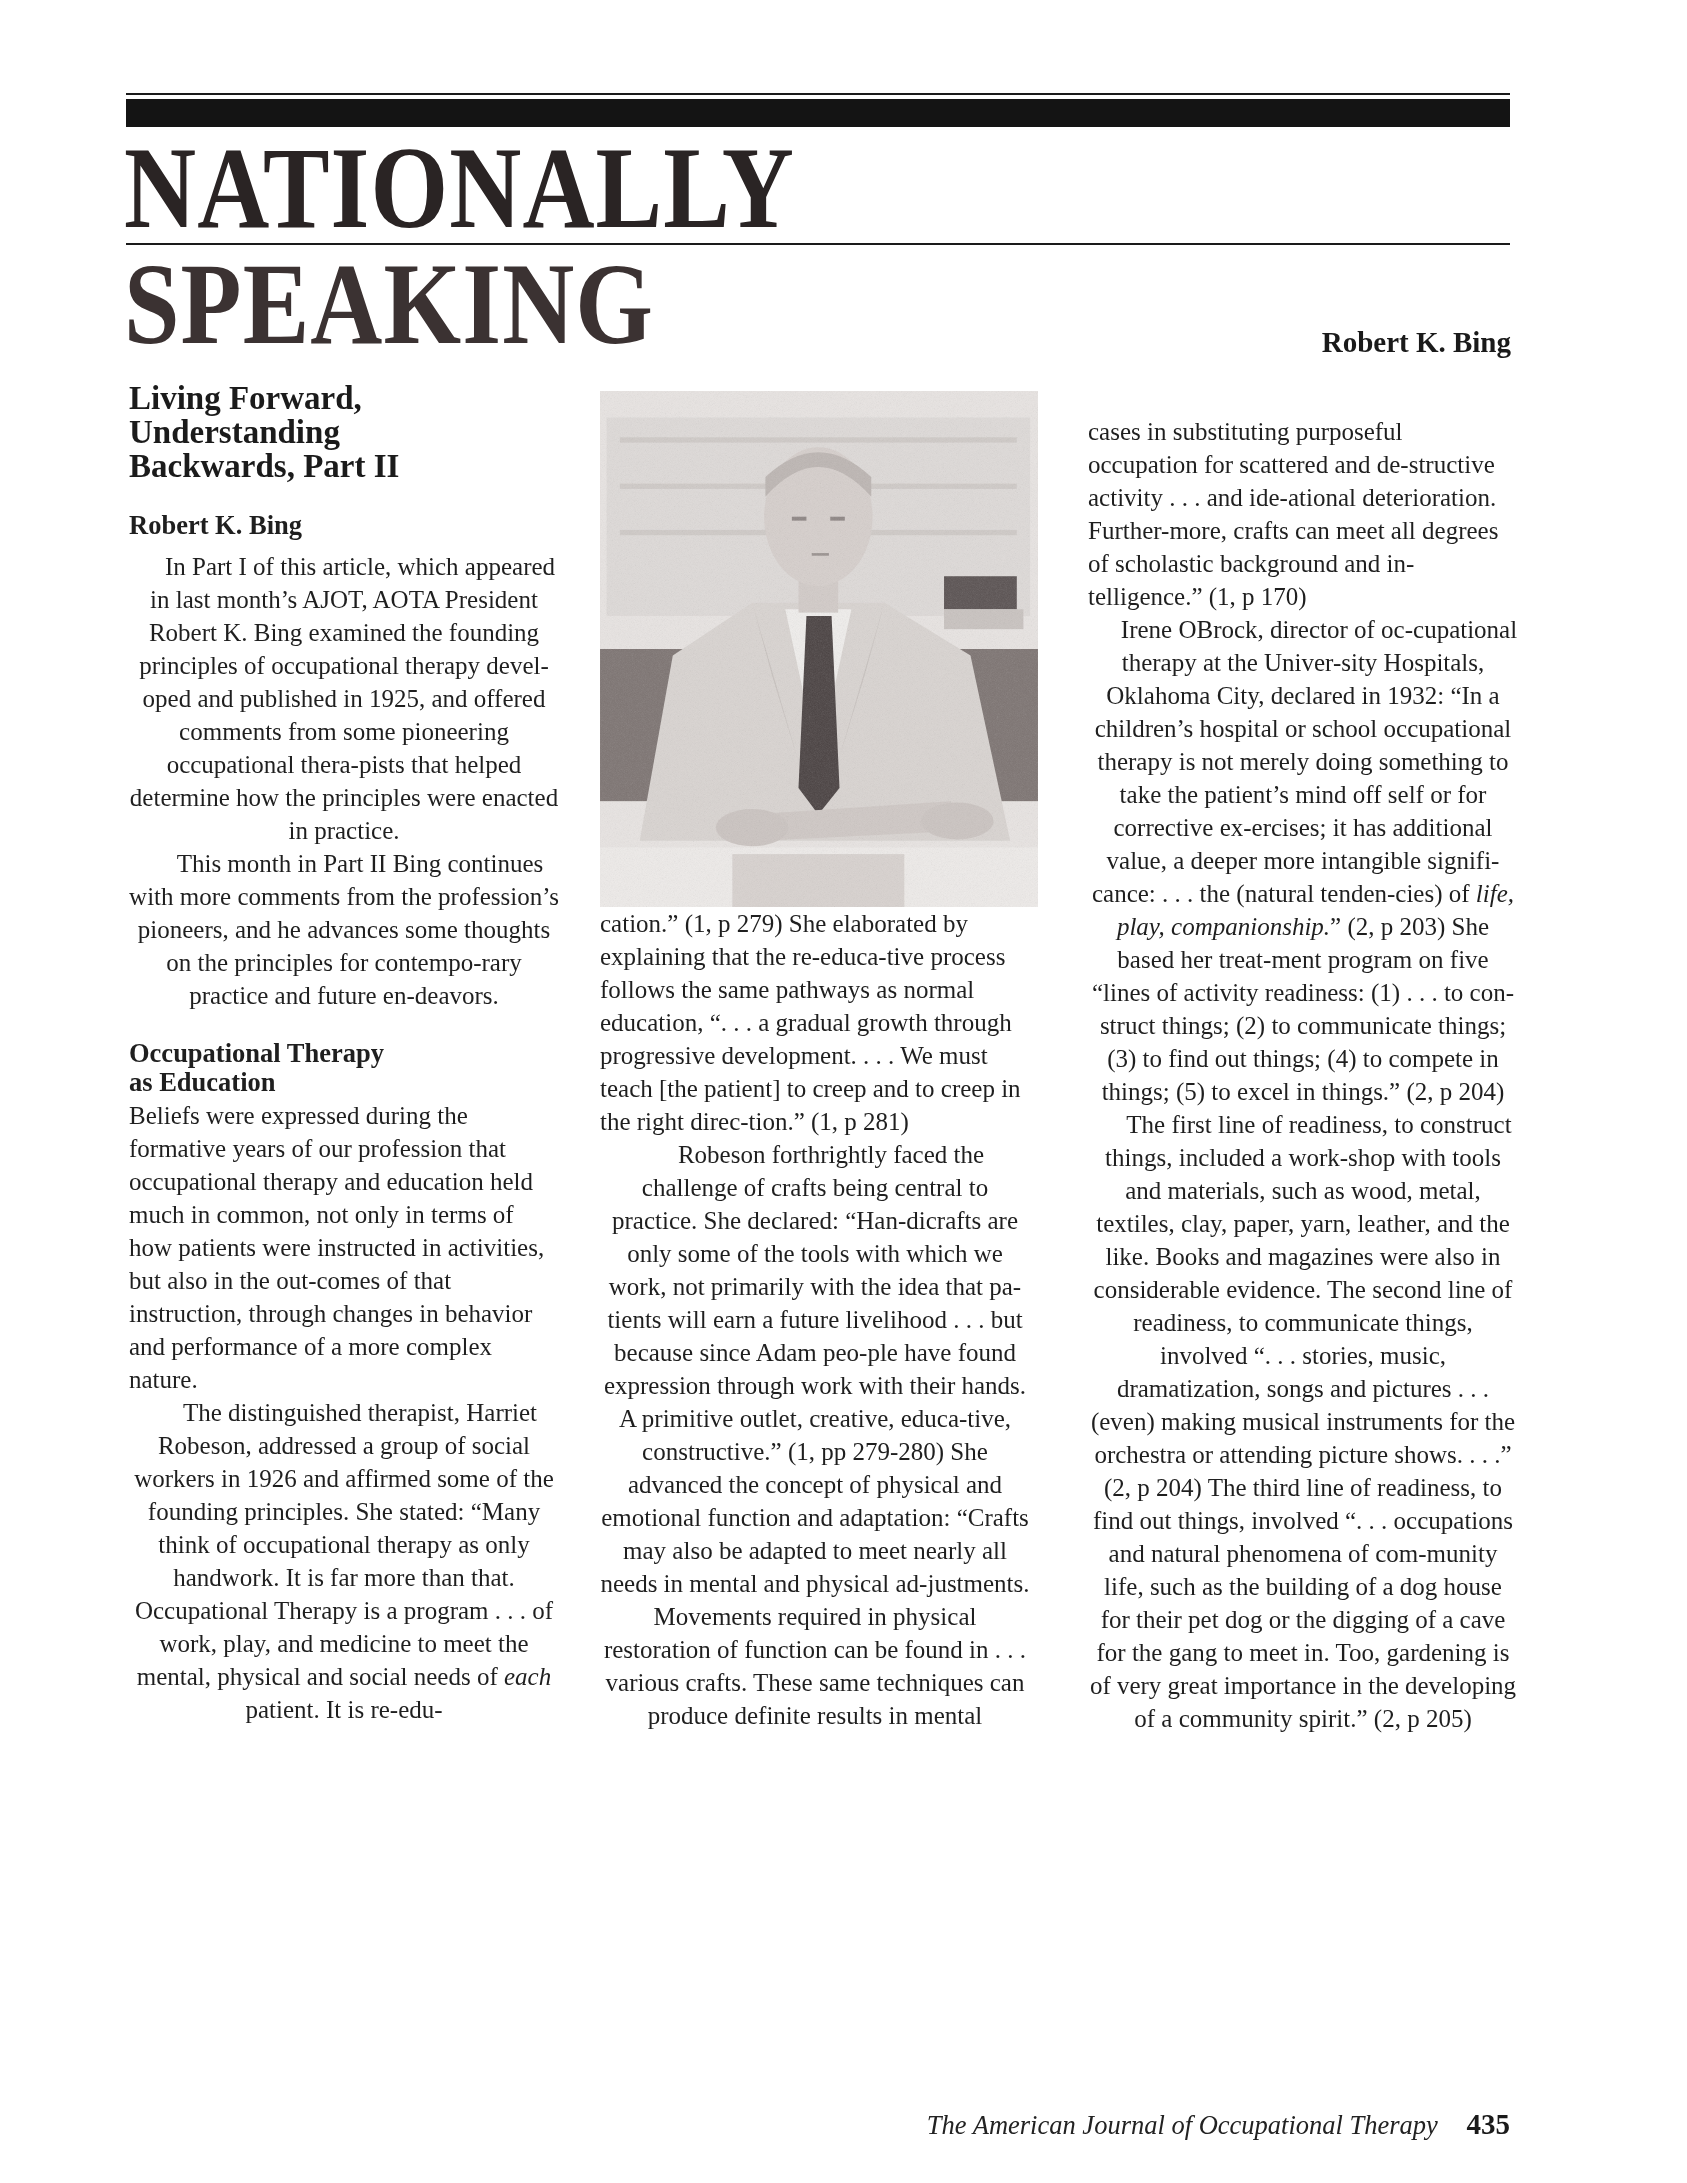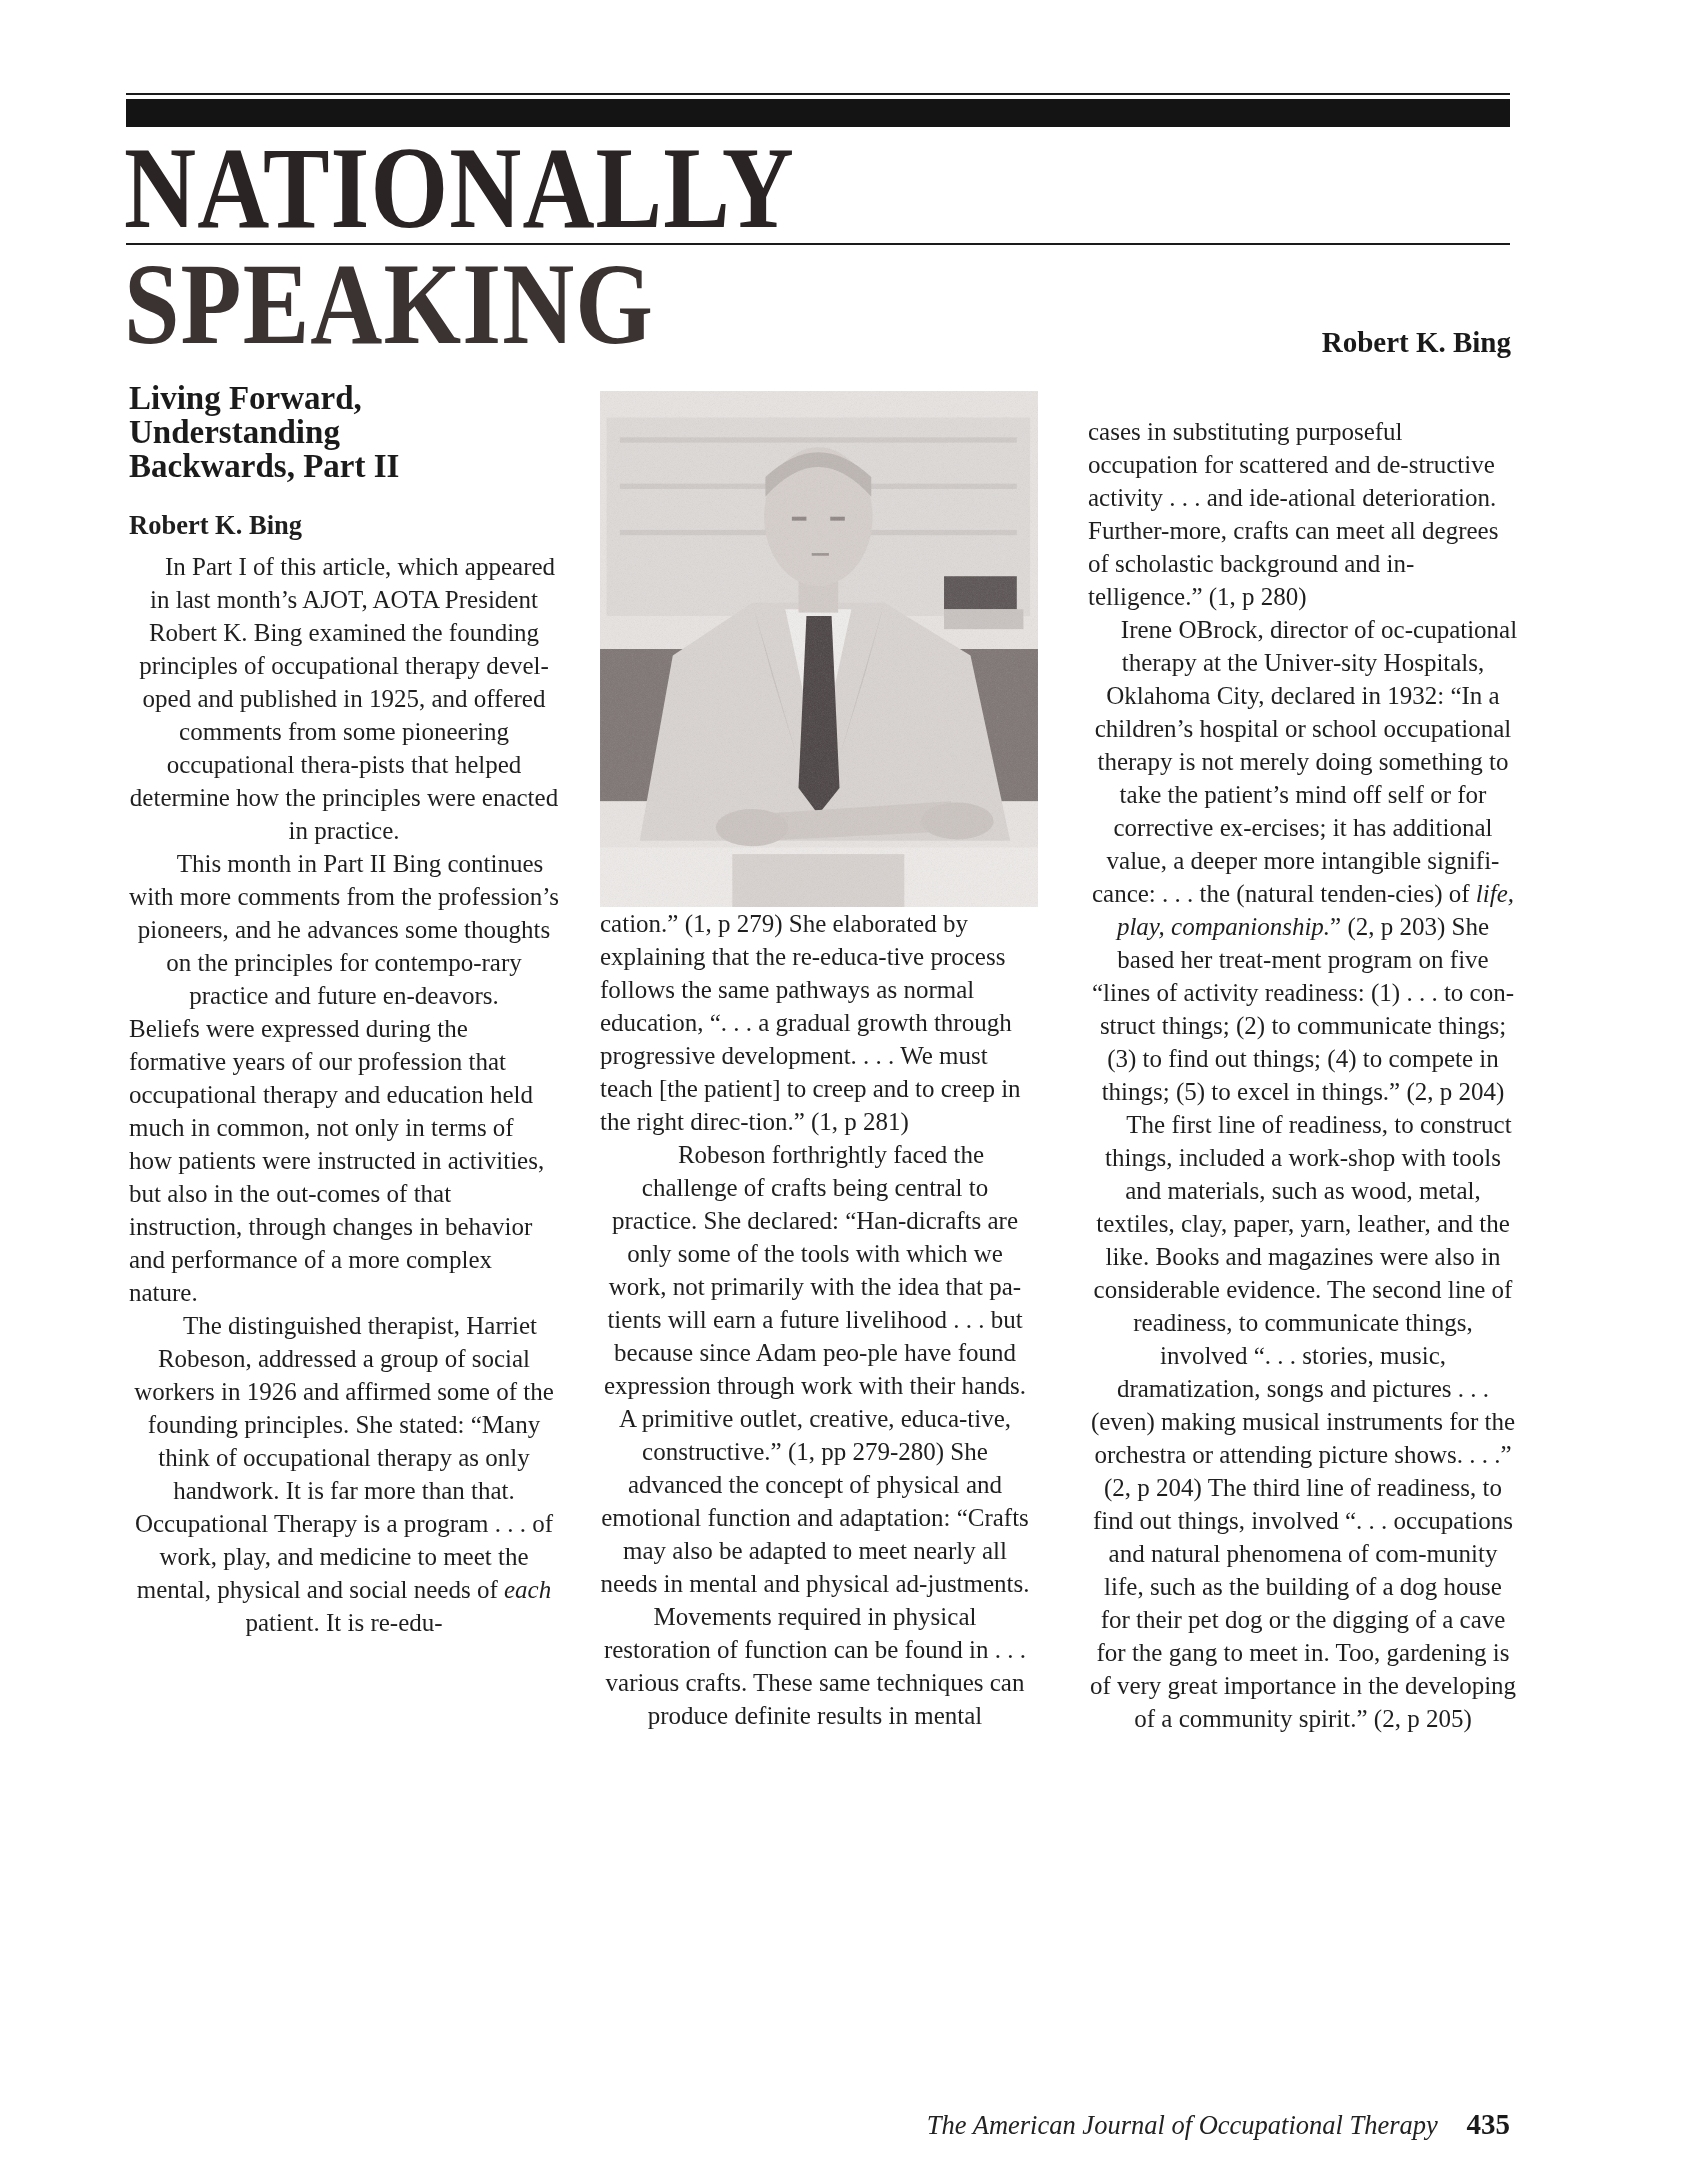--- a/index.html
+++ b/index.html
@@ -70,20 +70,24 @@
 
 <div class="col col1">
   <h1 class="article-title" style="margin-top:6.6px;">
     <span>Living Forward,</span><br>
     <span>Understanding</span><br>
     <span>Backwards, Part II</span>
   </h1>
   <div class="author-name">Robert K. Bing</div>
   <p class="indent">In Part I of this article, which appeared in last month’s AJOT, AOTA President Robert K. Bing examined the founding principles of occupational therapy devel-oped and published in 1925, and offered comments from some pioneering occupational thera-pists that helped determine how the principles were enacted in practice.</p>
   <p class="indent">This month in Part II Bing continues with more comments from the profession’s pioneers, and he advances some thoughts on the principles for contempo-rary practice and future en-deavors.</p>
+  <h2 class="section-head">
+    <span>Occupational Therapy</span><br>
+    <span>as Education</span>
+  </h2>
   <p>Beliefs were expressed during the formative years of our profession that occupational therapy and education held much in common, not only in terms of how patients were instructed in activities, but also in the out-comes of that instruction, through changes in behavior and performance of a more complex nature.</p>
   <p class="indent"><span>The distinguished therapist, Harriet Robeson, addressed a group of social workers in 1926 and affirmed some of the founding principles. She stated: “Many think of occupational therapy as only handwork. It is far more than that. Occupational Therapy is a program . . . of work, play, and medicine to meet the mental, physical and social needs of</span> <em>each</em><span> patient. It is re-edu-</span></p>
 </div>
 
 <div class="col col2">
   <div class="photo" role="img" aria-label="Portrait photograph of Robert K. Bing seated at a desk holding papers">
     <svg width="438" height="516" viewBox="0 0 662 780">
       <defs>
         <filter id="grain">
             <feTurbulence type="fractalNoise" baseFrequency="0.9" numOctaves="2"></feTurbulence>
@@ -131,21 +135,21 @@
       <ellipse cx="230" cy="660" rx="55" ry="28" fill="#cbc4c1"></ellipse>
       <ellipse cx="540" cy="650" rx="55" ry="28" fill="#cbc4c1"></ellipse>
       <rect x="0" y="0" width="662" height="780" filter="url(#grain)"></rect>
     </svg>
   </div>
   <p>cation.” (1, p 279) She elaborated by explaining that the re-educa-tive process follows the same pathways as normal education, “. . . a gradual growth through progressive development. . . . We must teach [the patient] to creep and to creep in the right direc-tion.” (1, p 281)</p>
   <p class="indent">Robeson forthrightly faced the challenge of crafts being central to practice. She declared: “Han-dicrafts are only some of the tools with which we work, not primarily with the idea that pa-tients will earn a future livelihood . . . but because since Adam peo-ple have found expression through work with their hands. A primitive outlet, creative, educa-tive, constructive.” (1, pp 279-280) She advanced the concept of physical and emotional function and adaptation: “Crafts may also be adapted to meet nearly all needs in mental and physical ad-justments. Movements required in physical restoration of function can be found in . . . various crafts. These same techniques can produce definite results in mental</p>
 </div>
 
 <div class="col col3" style="top:415px;">
-  <p>cases in substituting purposeful occupation for scattered and de-structive activity . . . and ide-ational deterioration. Further-more, crafts can meet all degrees of scholastic background and in-telligence.” (1, p 280)</p>
+  <p>cases in substituting purposeful occupation for scattered and de-structive activity . . . and ide-ational deterioration. Further-more, crafts can meet all degrees of scholastic background and in-telligence.” (1, p 170)</p>
   <p class="indent"><span>Irene OBrock, director of oc-cupational therapy at the Univer-sity Hospitals, Oklahoma City, declared in 1932: “In a children’s hospital or school occupational therapy is not merely doing something to take the patient’s mind off self or for corrective ex-ercises; it has additional value, a deeper more intangible signifi-cance: . . . the (natural tenden-cies) of </span><em>life, play, companionship.</em><span>” (2, p 203) She based her treat-ment program on five “lines of activity readiness: (1) . . . to con-struct things; (2) to communicate things; (3) to find out things; (4) to compete in things; (5) to excel in things.” (2, p 204)</span></p>
   <p class="indent">The first line of readiness, to construct things, included a work-shop with tools and materials, such as wood, metal, textiles, clay, paper, yarn, leather, and the like. Books and magazines were also in considerable evidence. The second line of readiness, to communicate things, involved “. . . stories, music, dramatization, songs and pictures . . . (even) making musical instruments for the orchestra or attending picture shows. . . .” (2, p 204) The third line of readiness, to find out things, involved “. . . occupations and natural phenomena of com-munity life, such as the building of a dog house for their pet dog or the digging of a cave for the gang to meet in. Too, gardening is of very great importance in the developing of a community spirit.” (2, p 205)</p>
 </div>
 
 <div class="footer">
   <span class="journal">The American Journal of Occupational Therapy</span>
   <span class="pageno">435</span>
 </div>
 
 

